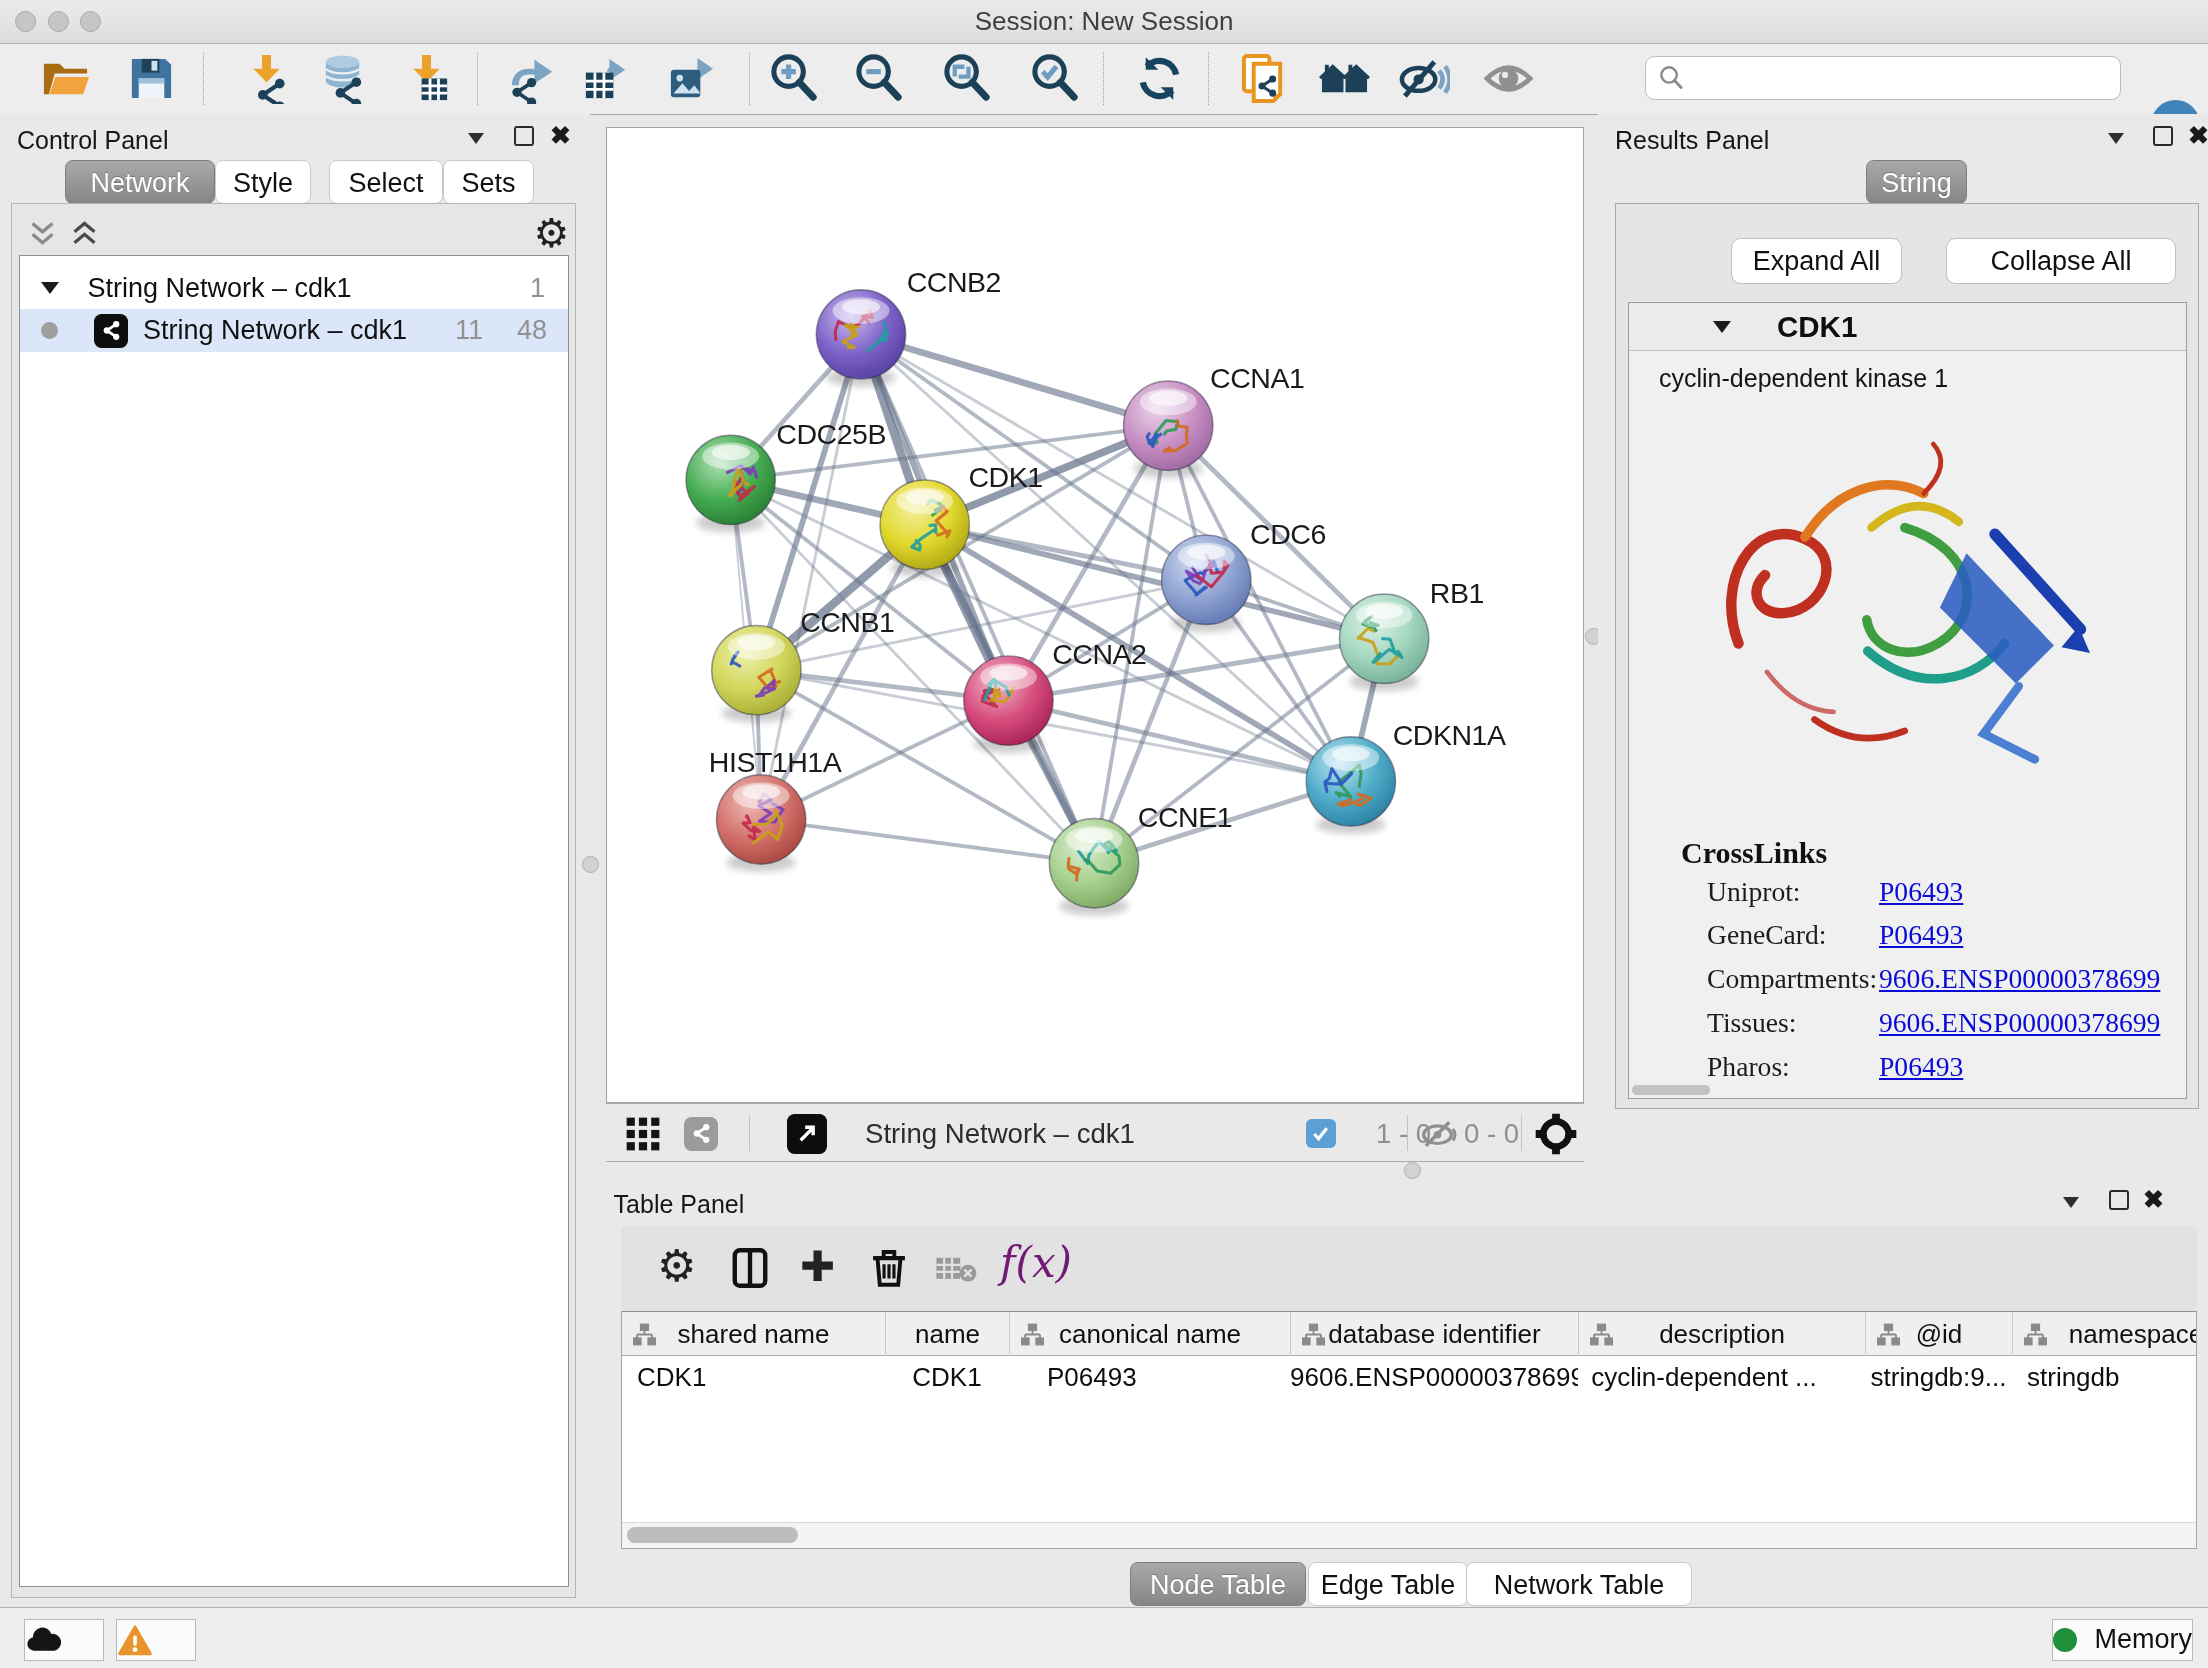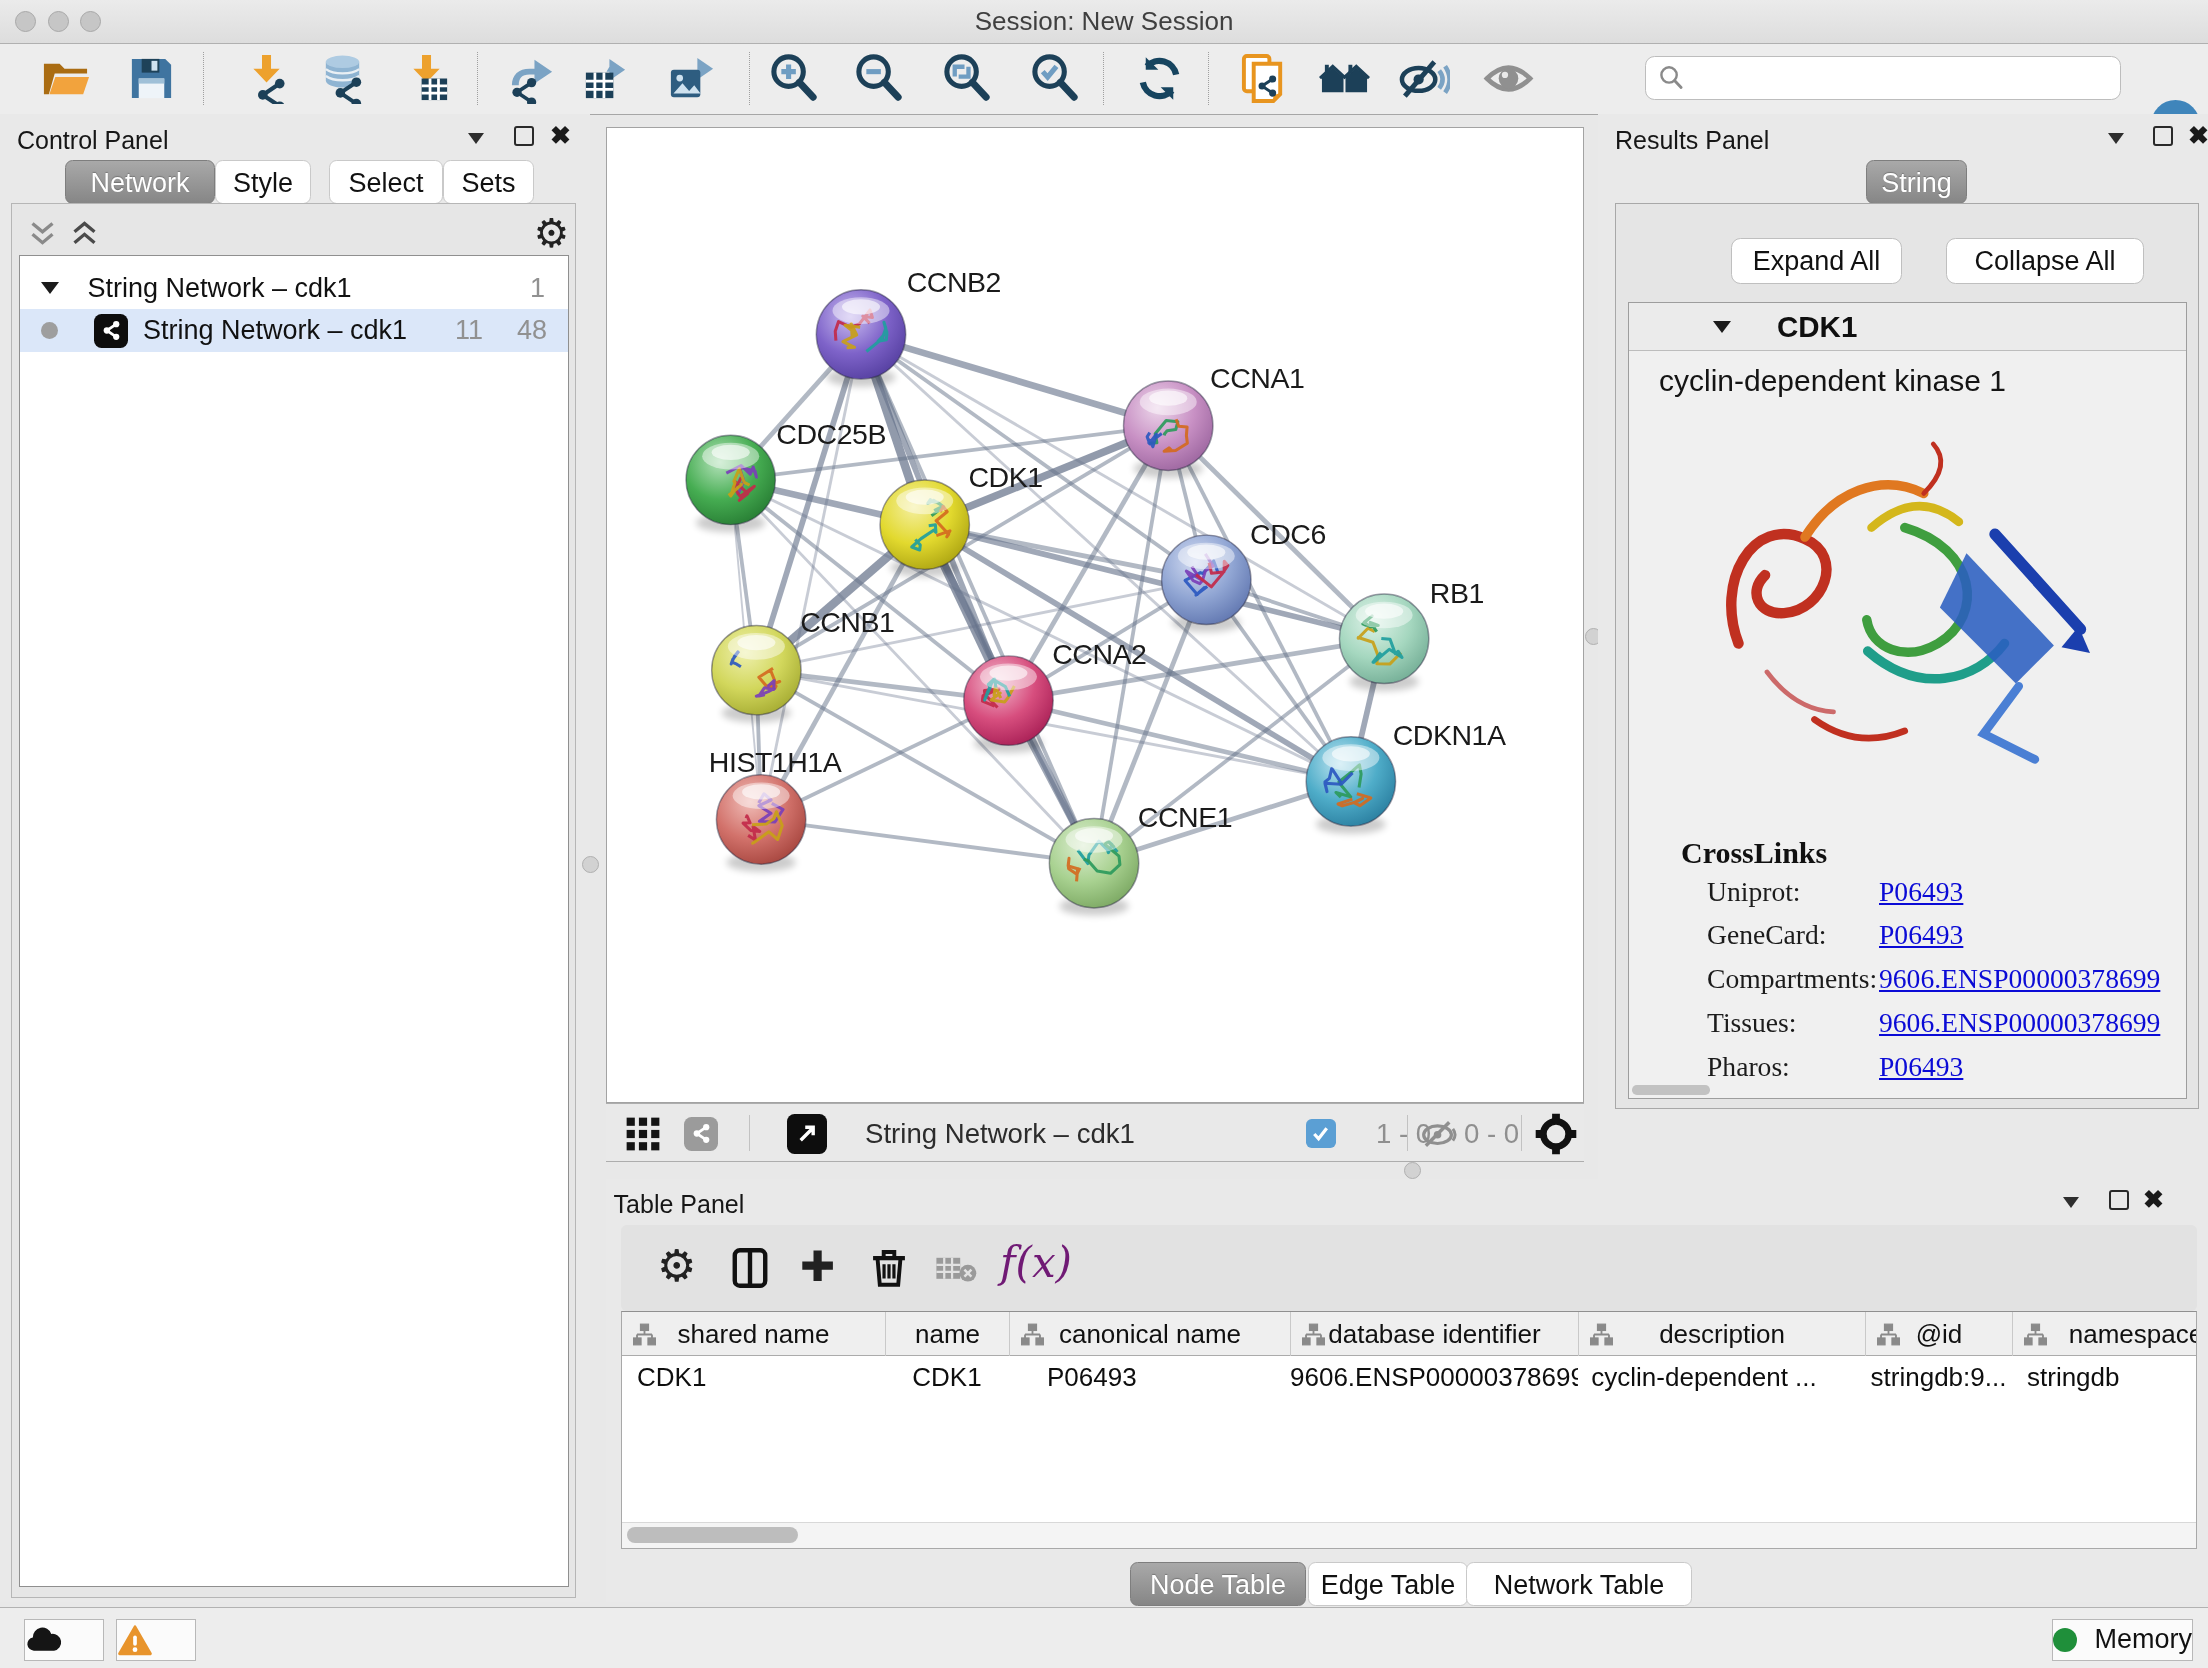--- a/index.html
+++ b/index.html
@@ -618,28 +618,28 @@
 
   <div class="abs" style="left:1598px;top:114px;width:611px;height:1488px;background:#e9e9e9;">
     <div class="ptitle abs" style="left:17px;top:12.4px">Results Panel</div>
     <span class="pcollapse abs" style="left:510px;top:19px"></span>
     <span class="pfloat abs" style="left:555px;top:12.4px"></span>
     <span class="pclose abs" style="left:590px;top:12.4px">✖</span>
     <div class="tab sel" style="left:268px;top:46px;width:101px">String</div>
   </div>
   <div class="resbox"></div>
   <div class="btn" style="left:1731px;top:238px;width:171px">Expand All</div>
-  <div class="btn" style="left:1946px;top:238px;width:198px">Collapse All</div>
+  <div class="btn" style="left:1946px;top:238px;width:230px">Collapse All</div>
 
   <div class="cdkbox">
     <div class="cdkhead">
       <span class="tri-down" style="margin-left:84px"></span>
       <span style="margin-left:46px;font-size:29.5px;font-weight:bold;color:#0f0f0f">CDK1</span>
     </div>
-    <div class="abs" style="left:30px;top:61px;font-size:30px;color:#141414">cyclin-dependent kinase 1</div>
+    <div class="abs" style="left:30px;top:61px;font-size:25px;color:#141414">cyclin-dependent kinase 1</div>
 
     <svg class="abs" style="left:52px;top:103px" width="457" height="418" viewBox="0 0 480 440">
       <g fill="none" stroke-linecap="round">
         <path d="M60 250 C 35 185, 75 115, 130 140 C 172 158, 150 215, 108 218 C 80 220, 70 195, 88 178" stroke="#c03020" stroke-width="11"></path>
         <path d="M130 138 C 160 90, 210 70, 255 92" stroke="#e07820" stroke-width="10"></path>
         <path d="M200 128 q 48 -42 92 -6" stroke="#d4b71c" stroke-width="9"></path>
         <path d="M235 128 C 310 150, 320 220, 270 250 C 235 270, 200 255, 195 225" stroke="#3f9e3f" stroke-width="10"></path>
         <path d="M196 258 C 250 305, 310 290, 340 250" stroke="#1f9e8a" stroke-width="10"></path>
         <path d="M300 155 L 392 252 L 352 292 L 272 212 Z" fill="#2b5fc0" stroke="none" opacity="0.88"></path>
         <path d="M330 135 L 420 235" stroke="#1b3fae" stroke-width="12"></path>

